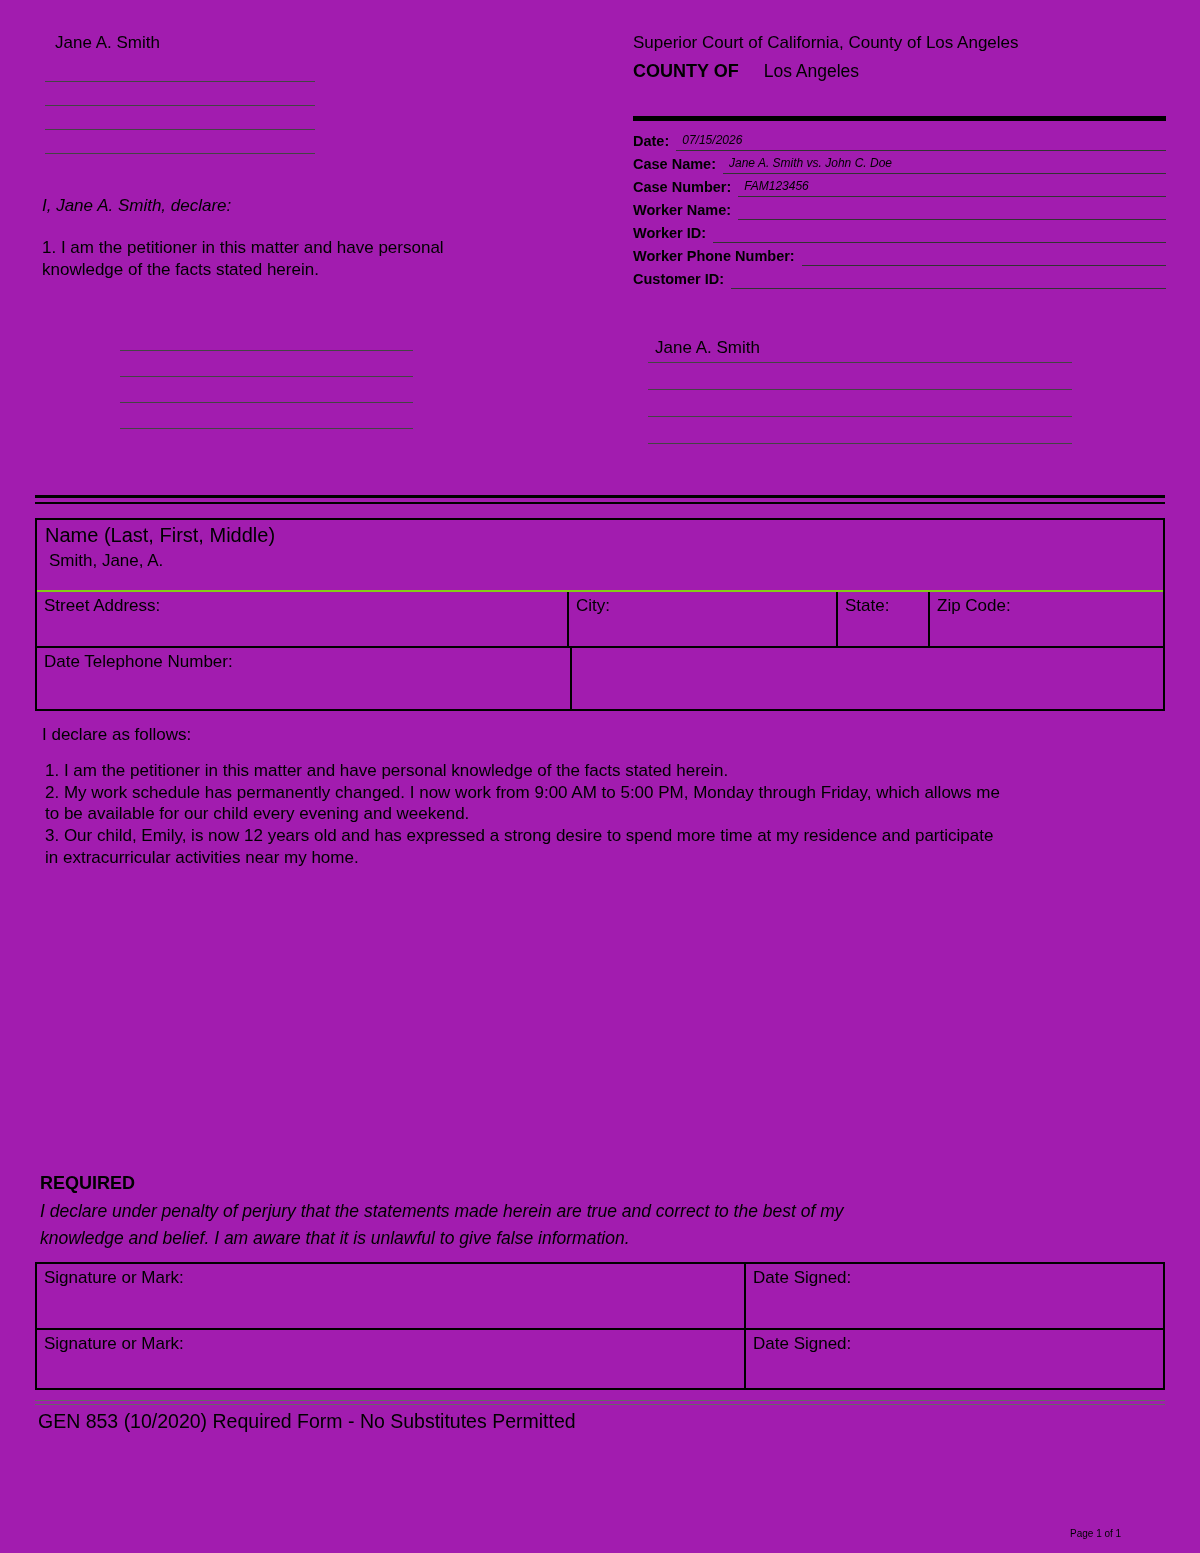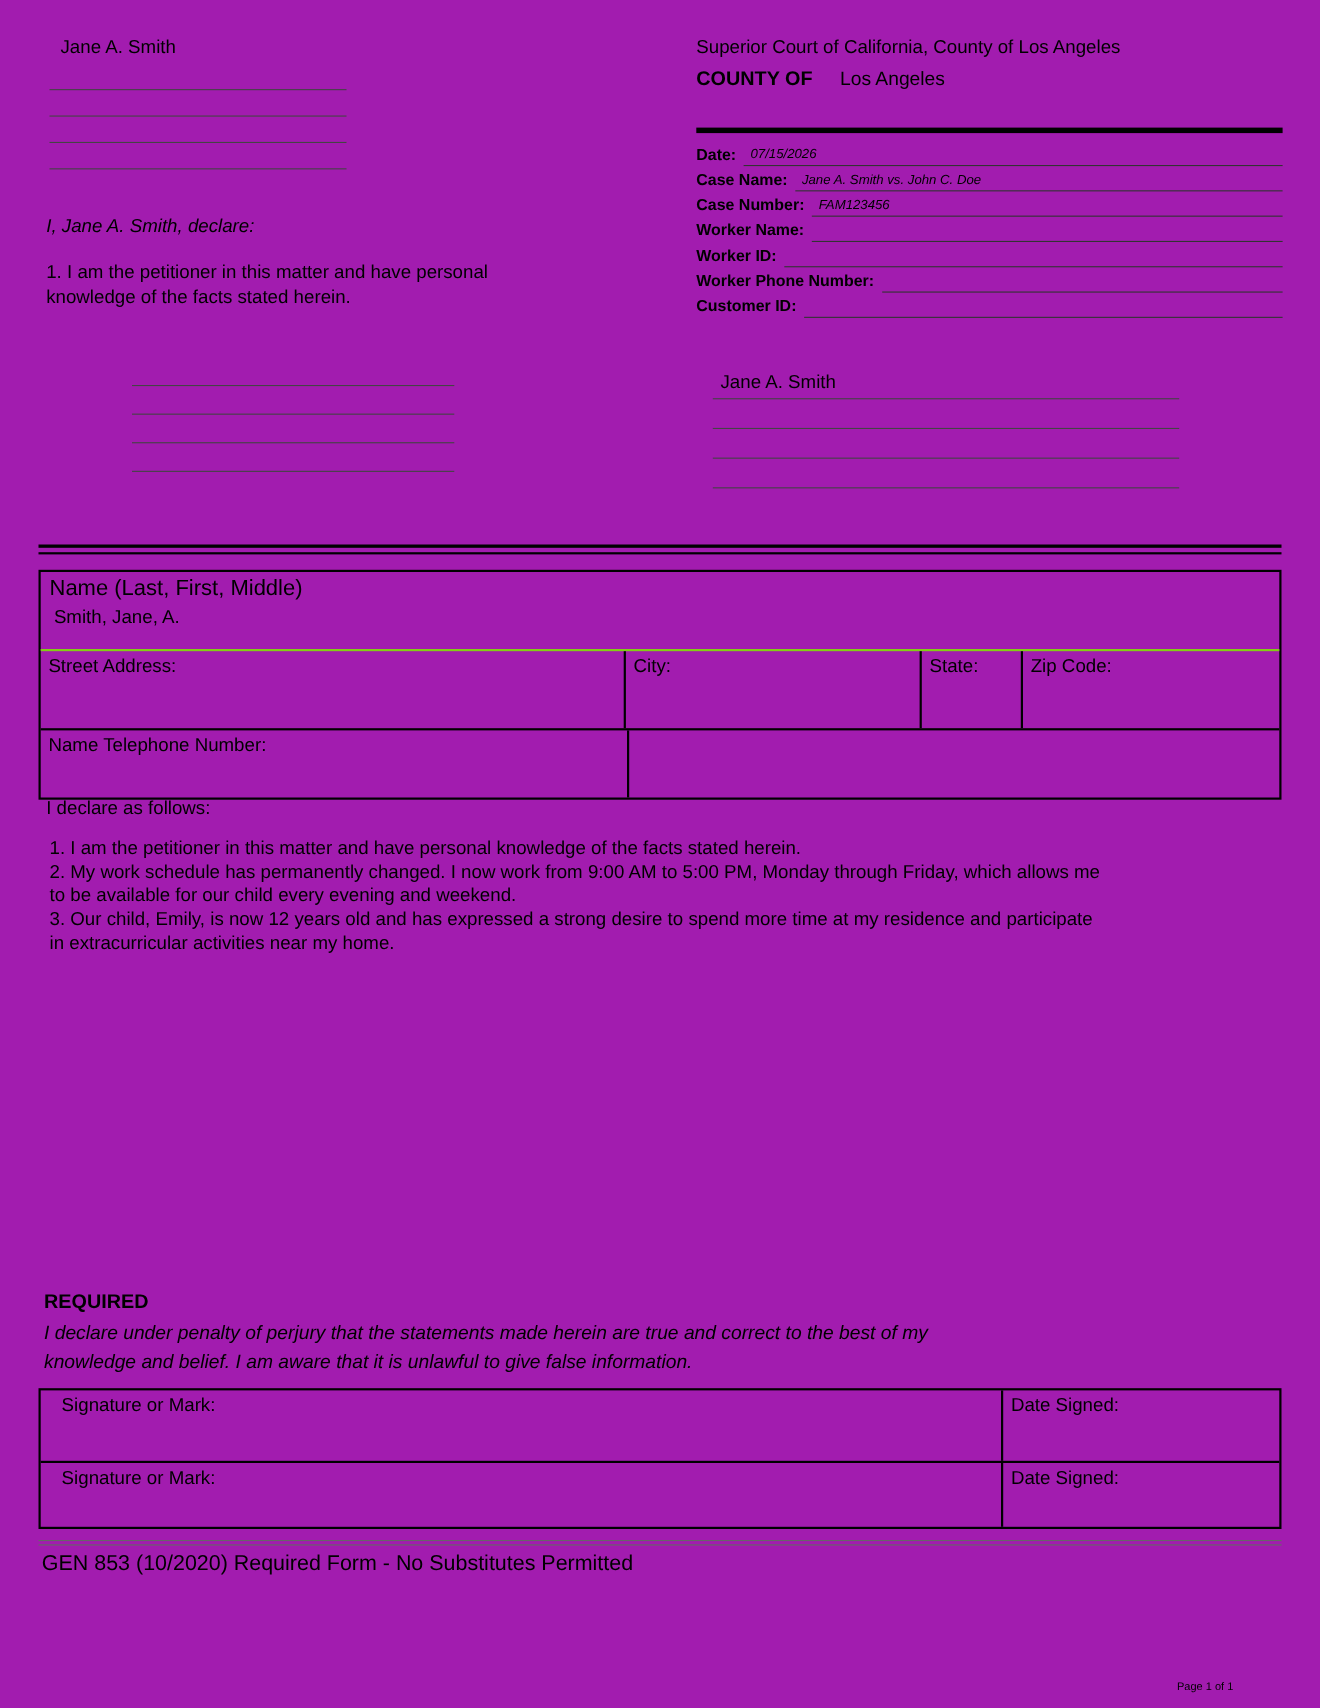--- a/index.html
+++ b/index.html
@@ -40,21 +40,21 @@
   
   .drule { left:35px; top:495px; width:1130px; }
   .drule .t { border-top:3px solid #000; }
   .drule .b { margin-top:4px; border-top:2px solid #000; }
 
   
   .ctable { left:35px; top:518px; width:1130px; box-sizing:border-box; border:2px solid #000; }
   .ctable .r1 { box-sizing:border-box; height:72px; border-bottom:2px solid #84cc16; padding:2px 8px; }
   .ctable .hdr { font-size:20px; line-height:26px; }
   .ctable .nval { font-size:17px; margin-top:3px; padding-left:4px; }
-  .ctable .r2 { display:flex; box-sizing:border-box; height:72px; border-bottom:2px solid #000; }
+  .ctable .r2 { display:flex; box-sizing:border-box; height:56px; border-bottom:2px solid #000; }
   .ctable .r3 { display:flex; box-sizing:border-box; height:61px; }
   .cell { box-sizing:border-box; padding:4px 7px; font-size:17px; }
   .c-street { width:532px; border-right:2px solid #000; }
   .c-city { width:269px; border-right:2px solid #000; }
   .c-state { width:92px; border-right:2px solid #000; }
   .c-zip { flex:1; }
   .c-home { width:535px; border-right:2px solid #000; }
   .c-cell { flex:1; }
 
   
@@ -63,21 +63,21 @@
   .decl-items p { margin:0; white-space:pre-line; }
 
   
   .req-head { left:40px; top:1173px; font-size:18px; font-weight:bold; }
   .perjury { left:40px; top:1198px; width:1060px; font-size:17.5px; font-style:italic; line-height:27px; white-space:pre-line; }
 
   
   .stable { left:35px; top:1262px; width:1130px; box-sizing:border-box; border:2px solid #000; }
   .srow { display:flex; box-sizing:border-box; height:58px; }
   .srow.first { height:66px; border-bottom:2px solid #000; }
-  .s-sig { box-sizing:border-box; width:875px; border-right:2px solid #000; padding:4px 19px; font-size:17px; }
+  .s-sig { box-sizing:border-box; width:709px; border-right:2px solid #000; padding:4px 7px; font-size:17px; }
   .s-date { flex:1; padding:4px 7px; font-size:17px; }
 
   
   .frule { left:35px; top:1400px; width:1130px; }
   .frule .t { border-top:1.5px solid #666; }
   .frule .b { margin-top:3px; border-top:1.5px solid #666; }
   .foot-text { left:38px; top:1410px; font-size:19.5px; }
   .page-num { left:1070px; top:1528px; font-size:10px; }
 </style>
 </head>
@@ -159,21 +159,21 @@
       <div class="hdr">Name (Last, First, Middle)</div>
       <div class="nval">Smith, Jane, A.</div>
     </div>
     <div class="r2">
       <div class="cell c-street">Street Address:</div>
       <div class="cell c-city">City:</div>
       <div class="cell c-state">State:</div>
       <div class="cell c-zip">Zip Code:</div>
     </div>
     <div class="r3">
-      <div class="cell c-home">Name Telephone Number:</div>
+      <div class="cell c-home">Date Telephone Number:</div>
     </div>
   </div>
 
   <div class="abs decl-intro">I declare as follows:</div>
   <div class="abs decl-items">
     <p>1. I am the petitioner in this matter and have personal knowledge of the facts stated herein.</p>
     <p>2. My work schedule has permanently changed. I now work from 9:00 AM to 5:00 PM, Monday through Friday, which allows me
 to be available for our child every evening and weekend.</p>
     <p>3. Our child, Emily, is now 12 years old and has expressed a strong desire to spend more time at my residence and participate
 in extracurricular activities near my home.</p>

